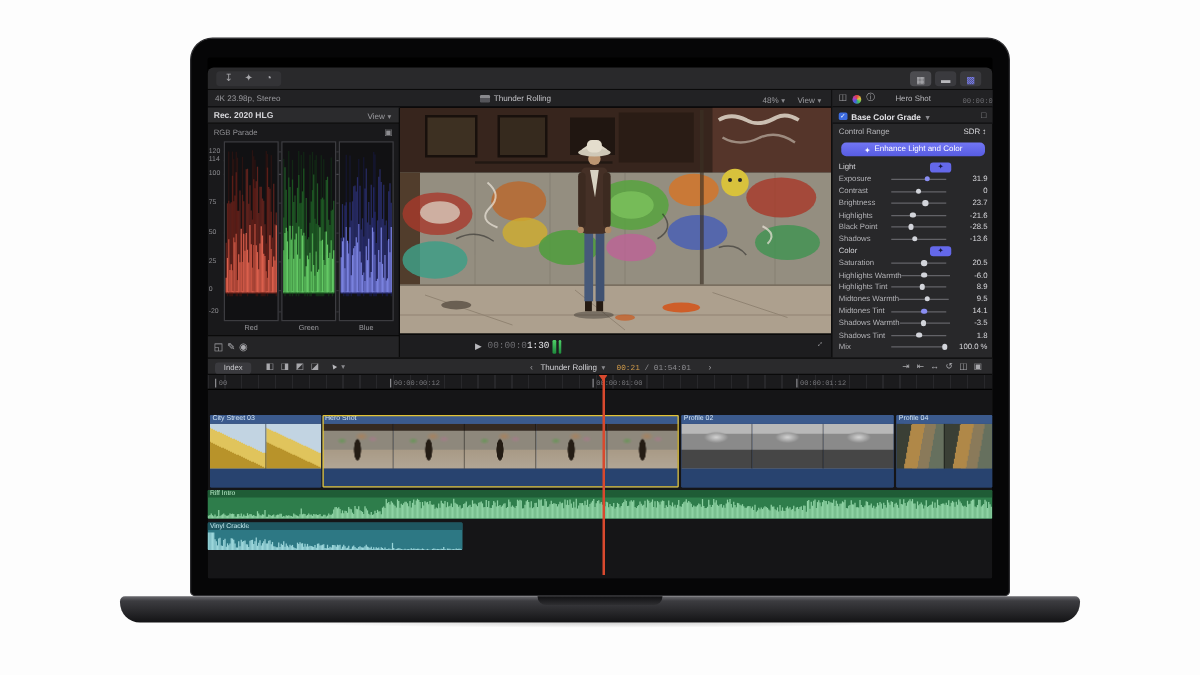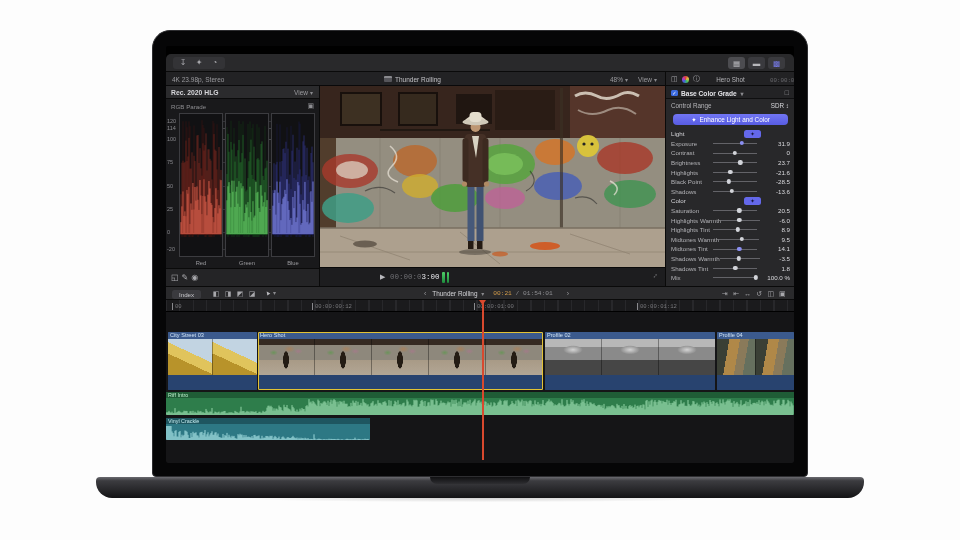--- a/index.html
+++ b/index.html
@@ -625,21 +625,21 @@
           <circle cx="155.5" cy="41" r="5" fill="#bd9672"></circle>
           <path d="M143 36 q12.5 -14 25 0 q-12.5 5 -25 0" fill="#ddd6c6"></path>
           <ellipse cx="155.5" cy="36" rx="13" ry="3.2" fill="#cfc8b8"></ellipse>
           <rect x="149.5" y="26" width="12" height="10" rx="4" fill="#e4ddcd"></rect>
         </g>
       </svg>
     </div>
 
     <div class="abs transport">
       <span class="play-g">▶</span>
-      <span class="tc"><span class="dim">00:00:0</span><span class="bri">3:00</span></span>
+      <span class="tc"><span class="dim">00:00:0</span><span class="bri">1:30</span></span>
       <span class="meter" style="left:122px"></span>
       <span class="meter" style="left:126.5px"></span>
       <span class="expand rot45">↕</span>
     </div>
 
     <div class="abs inspector">
       <div class="insp-head">
         <span class="icon" style="left:5px">◫</span>
         <span class="cwheel" style="left:16px"></span>
         <span class="icon" style="left:27px">ⓘ</span>

